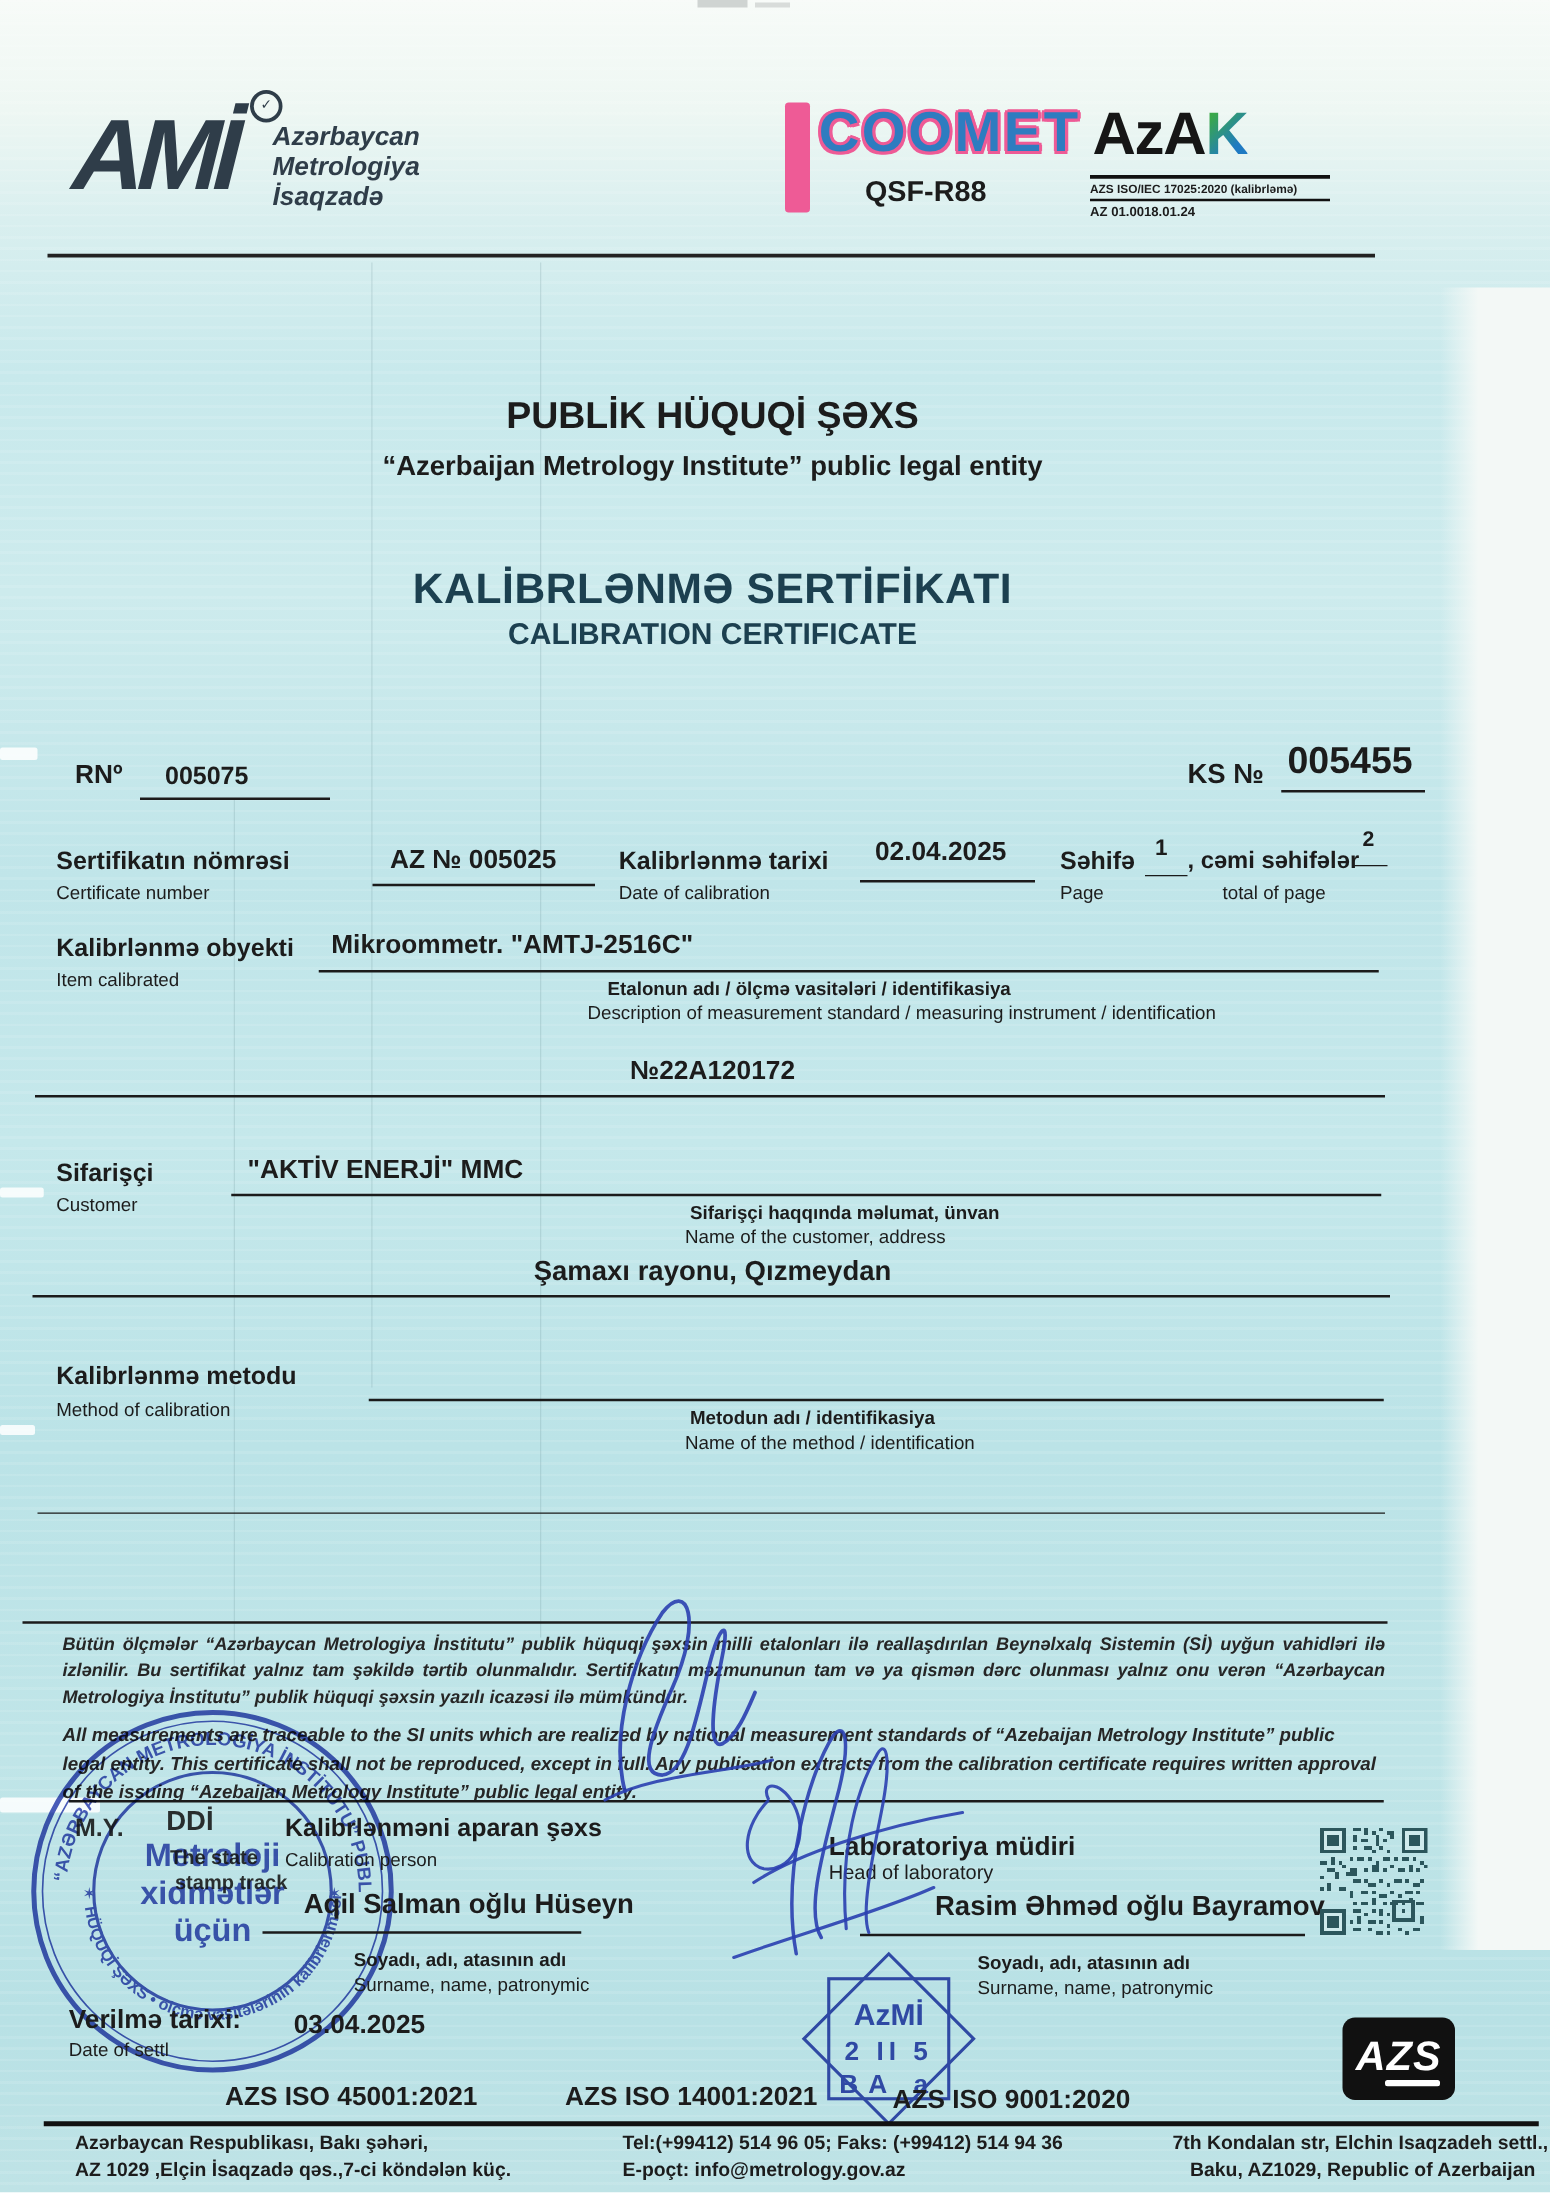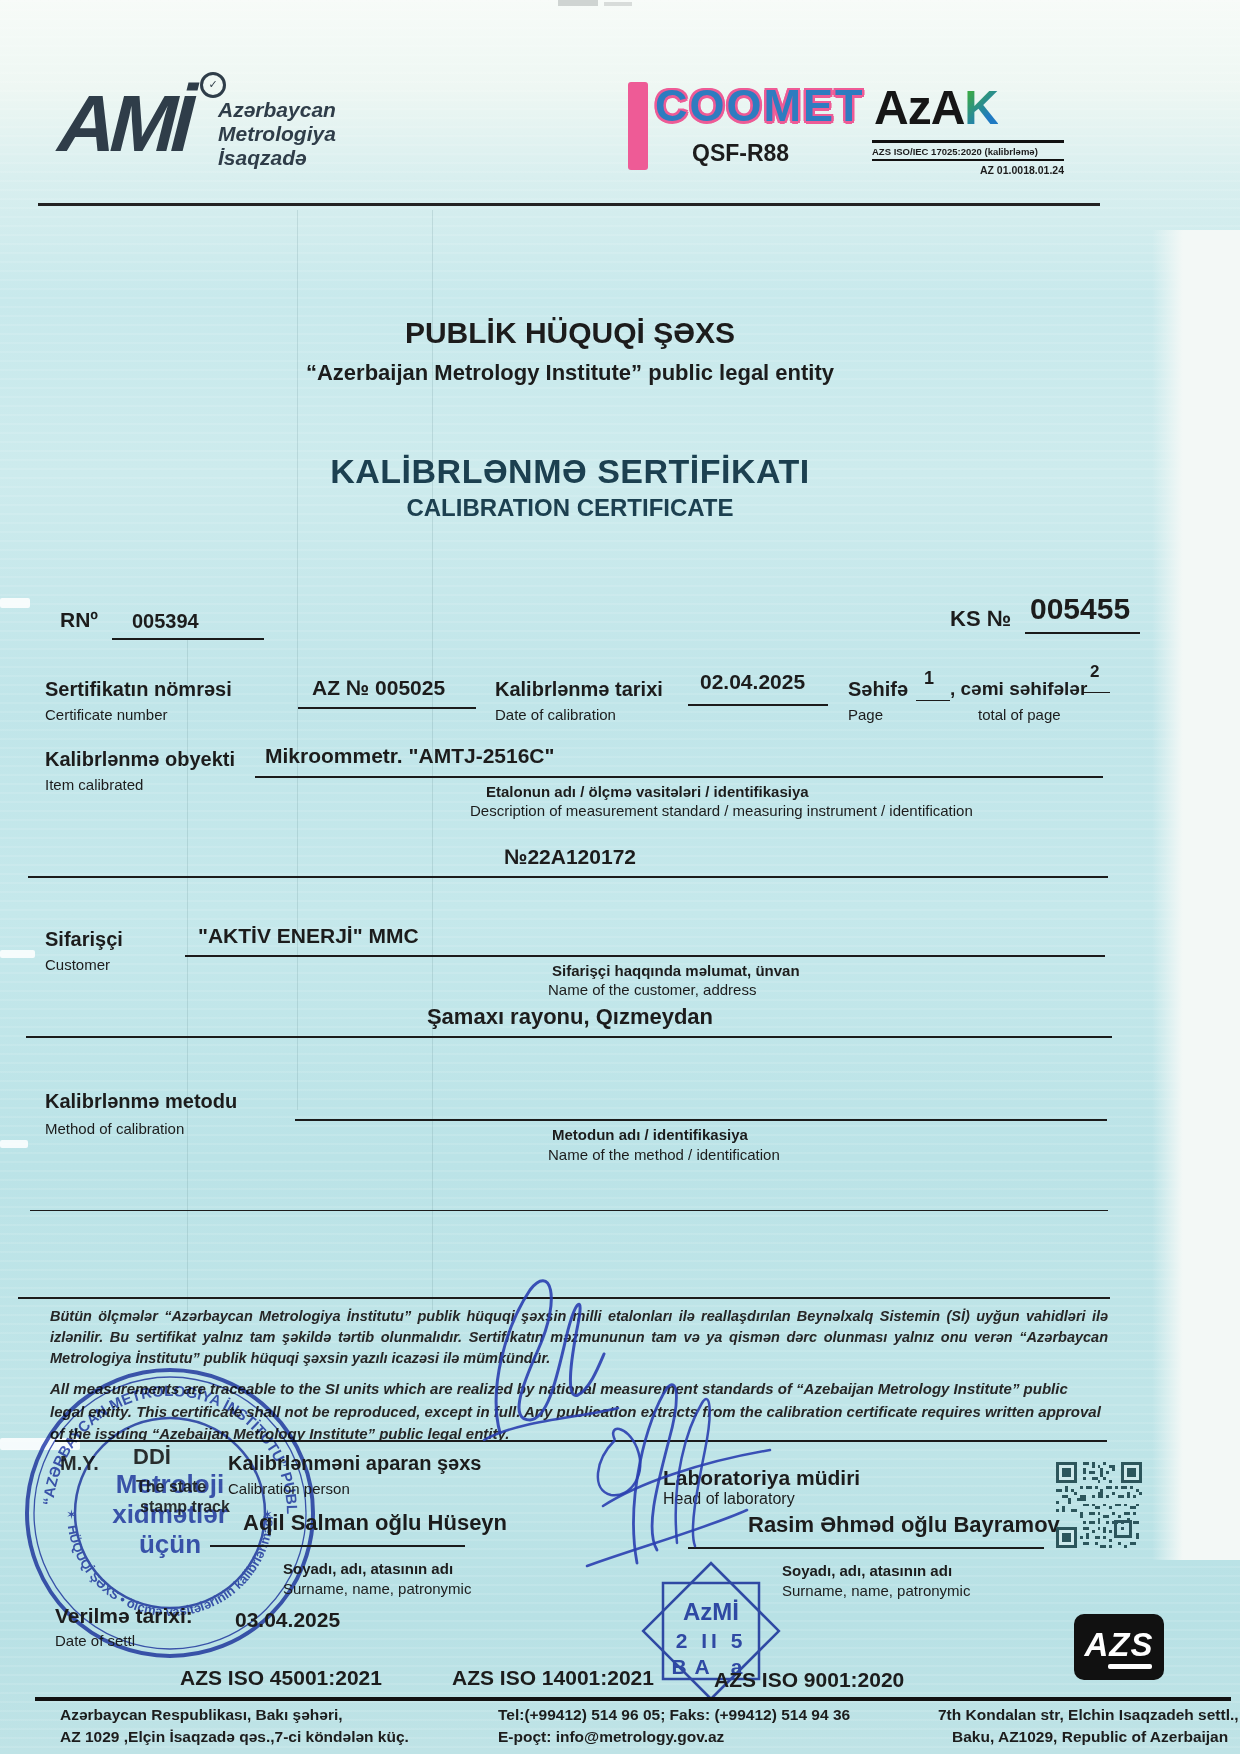--- a/index.html
+++ b/index.html
@@ -56,33 +56,33 @@
     <div class="abs" style="left:0;top:6px;width:20px;height:88px;background:#ee5b96;border-radius:3px;"></div>
     <div class="abs coomet-name" style="left:27px;top:4px;">COOMET</div>
     <div class="abs" style="left:64px;top:64px;font-size:23px;font-weight:800;">QSF-R88</div>
   </div>
 
   <div class="abs" style="left:872px;top:84px;width:196px;height:100px;">
     <div class="abs azak-name" style="left:2px;top:0;"><span>AzA</span><span class="azak-k">K</span></div>
     <div class="abs" style="left:0;top:56px;width:192px;border-bottom:3px solid #111;"></div>
     <div class="abs" style="left:0;top:62px;width:192px;font-size:9.5px;font-weight:800;white-space:nowrap;">AZS ISO/IEC 17025:2020 (kalibrləmə)</div>
     <div class="abs" style="left:0;top:75px;width:192px;border-bottom:2px solid #111;"></div>
-    <div class="abs" style="left:0;top:80px;width:192px;font-size:10.5px;font-weight:800;text-align:right;">AZ 01.0018.01.24</div>
+    <div class="abs" style="left:0;top:80px;width:192px;font-size:10.5px;font-weight:800;text-align:left;">AZ 01.0018.01.24</div>
   </div>
 
   <div class="abs" style="left:38px;top:203px;width:1062px;height:3px;background:#222;"></div>
 
   <div class="abs ctr" style="top:316px;font-size:30px;font-weight:800;">PUBLİK HÜQUQİ ŞƏXS</div>
   <div class="abs ctr" style="top:360px;font-size:22px;font-weight:700;">“Azerbaijan Metrology Institute” public legal entity</div>
 
   <div class="abs ctr teal" style="top:494px;font-size:24px;font-weight:700;">CALIBRATION CERTIFICATE</div>
   <div class="abs ctr teal" style="top:452px;font-size:34px;font-weight:800;letter-spacing:.5px;">KALİBRLƏNMƏ SERTİFİKATI</div>
 
   <div class="abs lbl-az" style="left:60px;top:608px;font-size:21px;">RNº</div>
-  <div class="abs" style="left:132px;top:610px;font-size:20px;font-weight:800;">005394</div>
+  <div class="abs" style="left:132px;top:610px;font-size:20px;font-weight:800;">005075</div>
   <div class="abs u" style="left:112px;top:638px;width:152px;"></div>
   <div class="abs" style="left:950px;top:606px;font-size:22px;font-weight:700;">KS №</div>
   <div class="abs" style="left:1030px;top:592px;font-size:30px;font-weight:700;">005455</div>
   <div class="abs u" style="left:1025px;top:632px;width:115px;"></div>
 
   <div class="abs lbl-az" style="left:45px;top:678px;">Sertifikatın nömrəsi</div>
   <div class="abs lbl-en" style="left:45px;top:706px;">Certificate number</div>
   <div class="abs val" style="left:312px;top:676px;">AZ № 005025</div>
   <div class="abs u" style="left:298px;top:707px;width:178px;"></div>
   <div class="abs lbl-az" style="left:495px;top:678px;">Kalibrlənmə tarixi</div>

